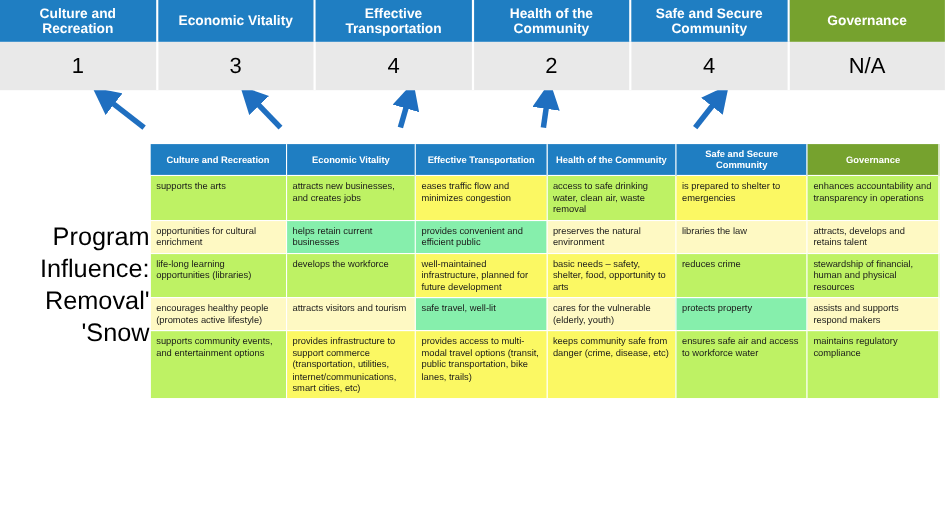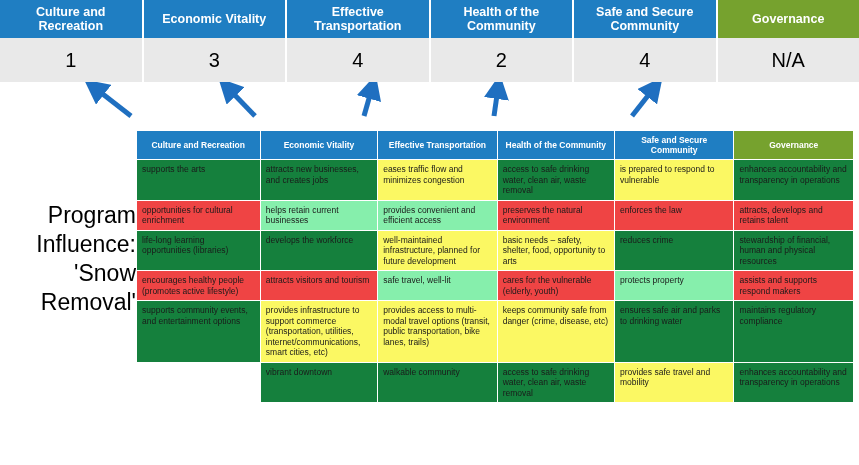--- a/index.html
+++ b/index.html
@@ -116,23 +116,23 @@
     line-height: 10.5px;
     color: #1a1a1a;
     vertical-align: top;
     padding: 4px 5px;
     border: 1px solid #ffffff;
     background: #efefef;
     box-sizing: border-box;
   }
   td.hl { background: #fbf863; }
   td.empty { background: #ffffff; border-color: #ffffff; }
-  tr.r-white td { background: #15803d; }
+  tr.r-white td { background: #bef264; }
   tr.r-white td.hl { background: #fbf863; }
-  tr.r-grey td { background: #ef4444; }
+  tr.r-grey td { background: #fef9c3; }
   tr.r-grey td.hl { background: #86efac; }
   tr.r-white td.empty, tr.r-grey td.empty { background: #ffffff; }
 </style>
 </head>
 <body>
 
 <div id="top-band">
   <div id="top-header-row">
     <div class="top-header-cell th-blue">
         <span>Culture and Recreation</span>
@@ -174,22 +174,22 @@
     <line x1="255" y1="34" x2="228" y2="6" stroke="#1f6fc0" stroke-width="5" marker-end="url(#ah)"></line>
     <line x1="364" y1="34" x2="372" y2="6" stroke="#1f6fc0" stroke-width="5" marker-end="url(#ah)"></line>
     <line x1="494" y1="34" x2="498" y2="6" stroke="#1f6fc0" stroke-width="5" marker-end="url(#ah)"></line>
     <line x1="632" y1="34" x2="654" y2="6" stroke="#1f6fc0" stroke-width="5" marker-end="url(#ah)"></line>
   </svg>
 </div>
 
 <div id="left-caption">
   <div>Program</div>
   <div>Influence:</div>
+  <div>Removal'</div>
   <div>'Snow</div>
-  <div>Removal'</div>
 </div>
 
 <div id="matrix-wrap">
   <table class="matrix">
     <colgroup>
       <col style="width:114px">
       <col style="width:108px">
       <col style="width:110px">
       <col style="width:108px">
       <col style="width:110px">
@@ -204,29 +204,29 @@
         <th class="h-blue">Safe and Secure Community</th>
         <th class="h-green">Governance</th>
       </tr>
     </thead>
     <tbody>
       <tr class="r-white">
         <td>supports the arts</td>
         <td>attracts new businesses, and creates jobs</td>
         <td class="hl">eases traffic flow and minimizes congestion</td>
         <td>access to safe drinking water, clean air, waste removal</td>
-        <td class="hl">is prepared to respond to vulnerable</td>
+        <td class="hl">is prepared to shelter to emergencies</td>
         <td>enhances accountability and transparency in operations</td>
       </tr>
       <tr class="r-grey">
         <td>opportunities for cultural enrichment</td>
         <td class="hl">helps retain current businesses</td>
-        <td class="hl">provides convenient and efficient access</td>
+        <td class="hl">provides convenient and efficient public</td>
         <td>preserves the natural environment</td>
-        <td>enforces the law</td>
+        <td>libraries the law</td>
         <td>attracts, develops and retains talent</td>
       </tr>
       <tr class="r-white">
         <td>life-long learning opportunities (libraries)</td>
         <td>develops the workforce</td>
         <td class="hl">well-maintained infrastructure, planned for future development</td>
         <td class="hl">basic needs – safety, shelter, food, opportunity to arts</td>
         <td>reduces crime</td>
         <td>stewardship of financial, human and physical resources</td>
       </tr>
@@ -236,26 +236,18 @@
         <td class="hl">safe travel, well-lit</td>
         <td>cares for the vulnerable (elderly, youth)</td>
         <td class="hl">protects property</td>
         <td>assists and supports respond makers</td>
       </tr>
       <tr class="r-white">
         <td>supports community events, and entertainment options</td>
         <td class="hl">provides infrastructure to support commerce (transportation, utilities, internet/communications, smart cities, etc)</td>
         <td class="hl">provides access to multi-modal travel options (transit, public transportation, bike lanes, trails)</td>
         <td class="hl">keeps community safe from danger (crime, disease, etc)</td>
-        <td>ensures safe air and parks to drinking water</td>
+        <td>ensures safe air and access to workforce water</td>
         <td>maintains regulatory compliance</td>
-      </tr>
-      <tr class="r-white">
-        <td class="empty"></td>
-        <td>vibrant downtown</td>
-        <td>walkable community</td>
-        <td>access to safe drinking water, clean air, waste removal</td>
-        <td class="hl">provides safe travel and mobility</td>
-        <td>enhances accountability and transparency in operations</td>
       </tr>
     </tbody>
   </table>
 </div>
 
 </body></html>

